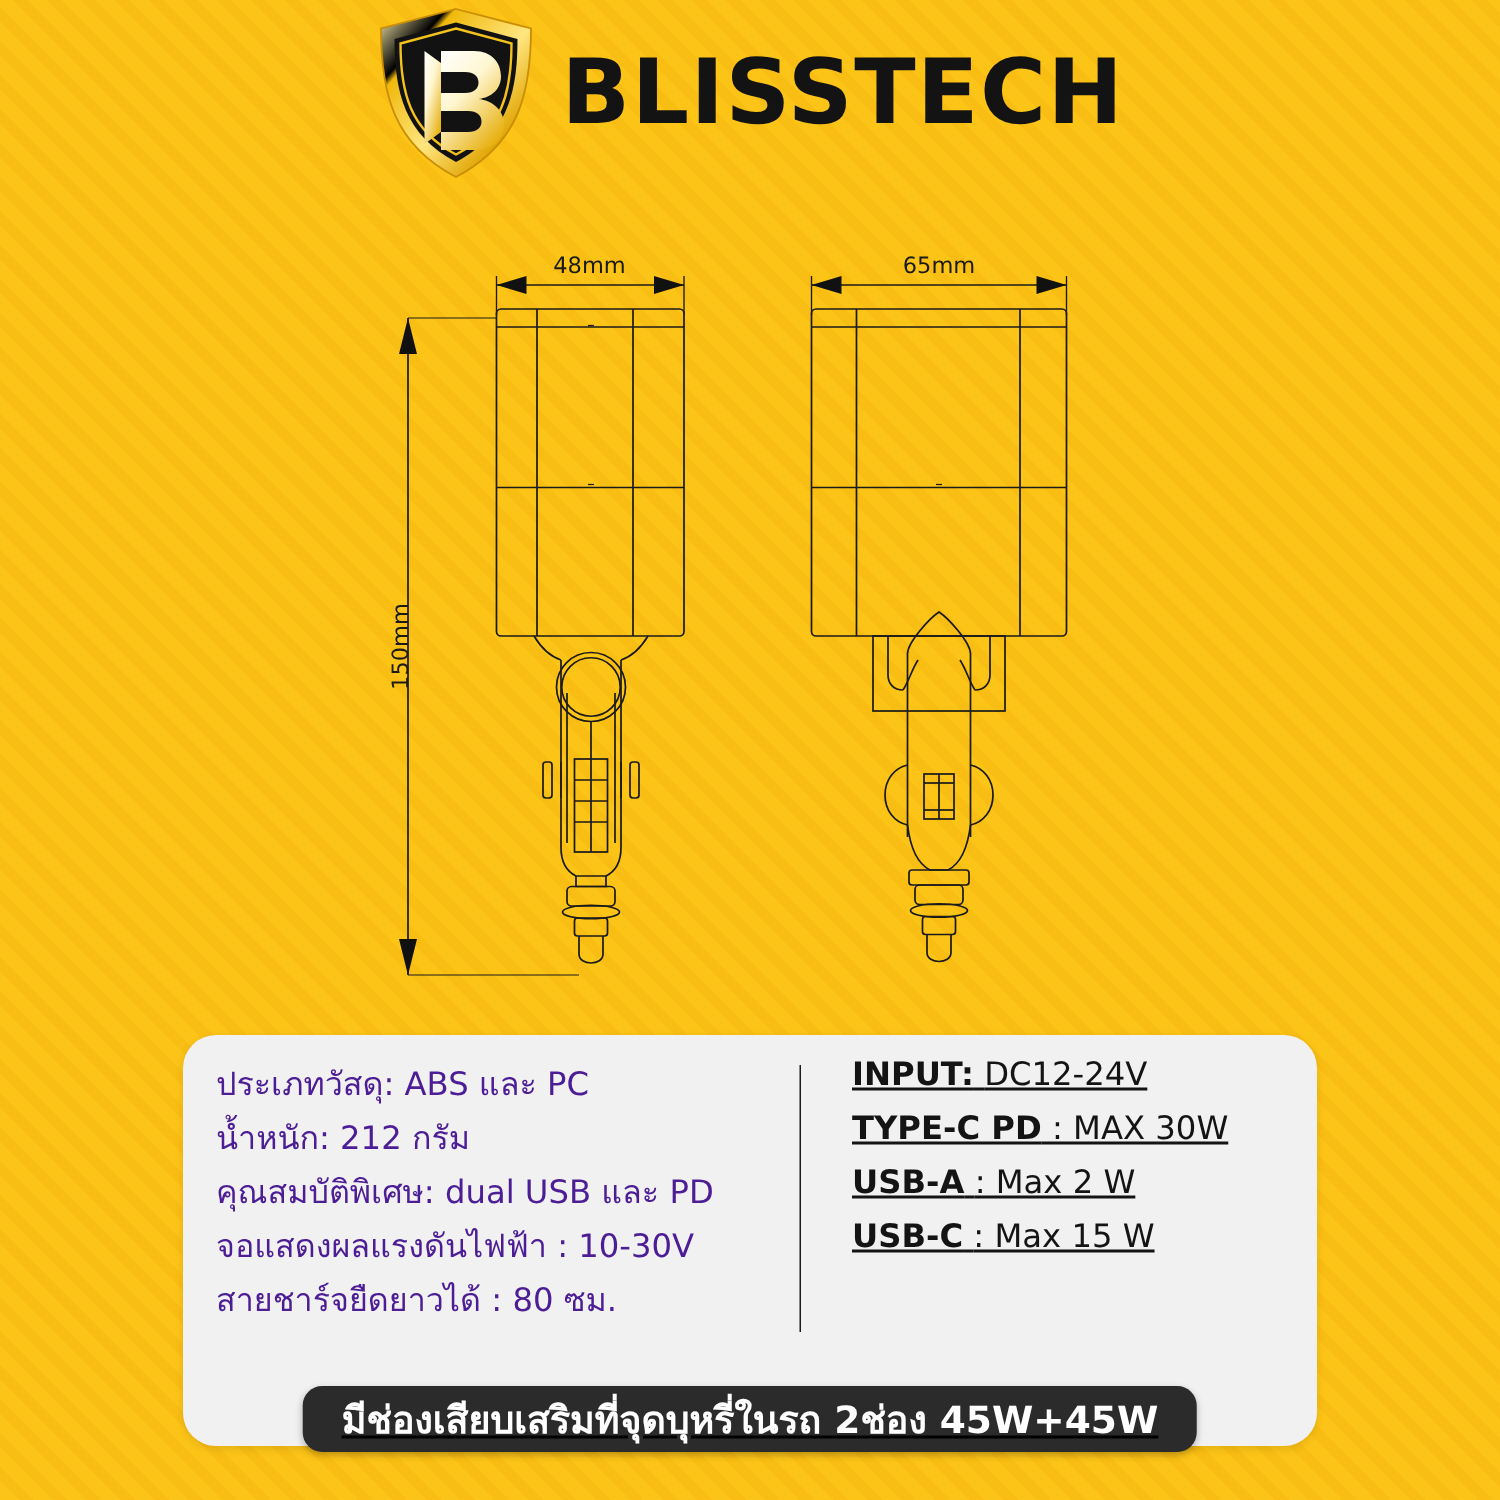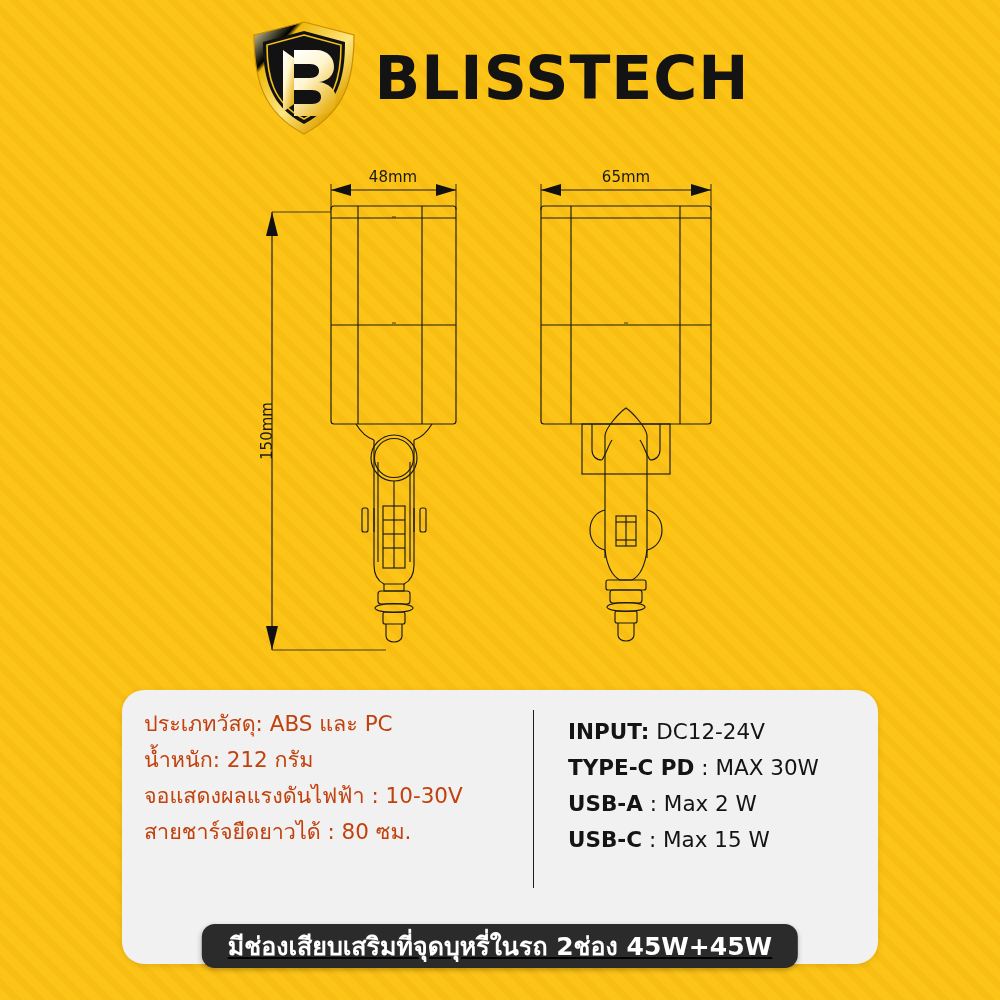--- a/index.html
+++ b/index.html
@@ -25,21 +25,21 @@
       rgba(246,184,16,0.55) 9px,
       rgba(246,184,16,0.55) 16px
     );
     overflow: hidden;
   }
 
   
   #header {
     position: absolute;
     left: 0;
-    top: 18px;
+    top: 2px;
     width: 1000px;
     height: 120px;
     display: flex;
     align-items: center;
     justify-content: center;
   }
   #shield-wrap {
     width: 108px;
     height: 116px;
     margin-right: 16px;
@@ -104,35 +104,36 @@
     margin-bottom: 2px;
     flex: 0 0 auto;
   }
   #spec-col-right {
     width: 344px;
     padding-left: 34px;
     padding-top: 2px;
   }
   .spec-line {
     font-size: 21.5px;
-    color: #c2410c;
+    color: #4c1d95;
     line-height: 1;
     height: 36px;
     display: flex;
     align-items: center;
     white-space: nowrap;
   }
   .spec-line-right {
     font-size: 21.5px;
     color: #141414;
     line-height: 1;
     height: 36px;
     display: flex;
-    align-items: flex-end;
+    align-items: flex-start;
     white-space: nowrap;
+    text-decoration: underline;
   }
   .spec-key-bold {
     font-weight: 700;
   }
 
   
   #banner {
     position: absolute;
     left: 50%;
     transform: translateX(-50%);
@@ -303,20 +304,21 @@
     </svg>
   </div>
 
   <div id="spec-card">
 
     <div id="spec-columns">
 
       <div class="spec-col" id="spec-col-left">
         <div class="spec-line">ประเภทวัสดุ: ABS และ PC</div>
         <div class="spec-line">น้ำหนัก: 212 กรัม</div>
+        <div class="spec-line">คุณสมบัติพิเศษ: dual USB และ PD</div>
         <div class="spec-line">จอแสดงผลแรงดันไฟฟ้า : 10-30V</div>
         <div class="spec-line">สายชาร์จยืดยาวได้ : 80 ซม.</div>
       </div>
 
       <div id="spec-divider"></div>
 
       <div class="spec-col" id="spec-col-right">
         <div class="spec-line-right">
           <span class="spec-key-bold">INPUT:</span>
           <span>&nbsp;</span>

